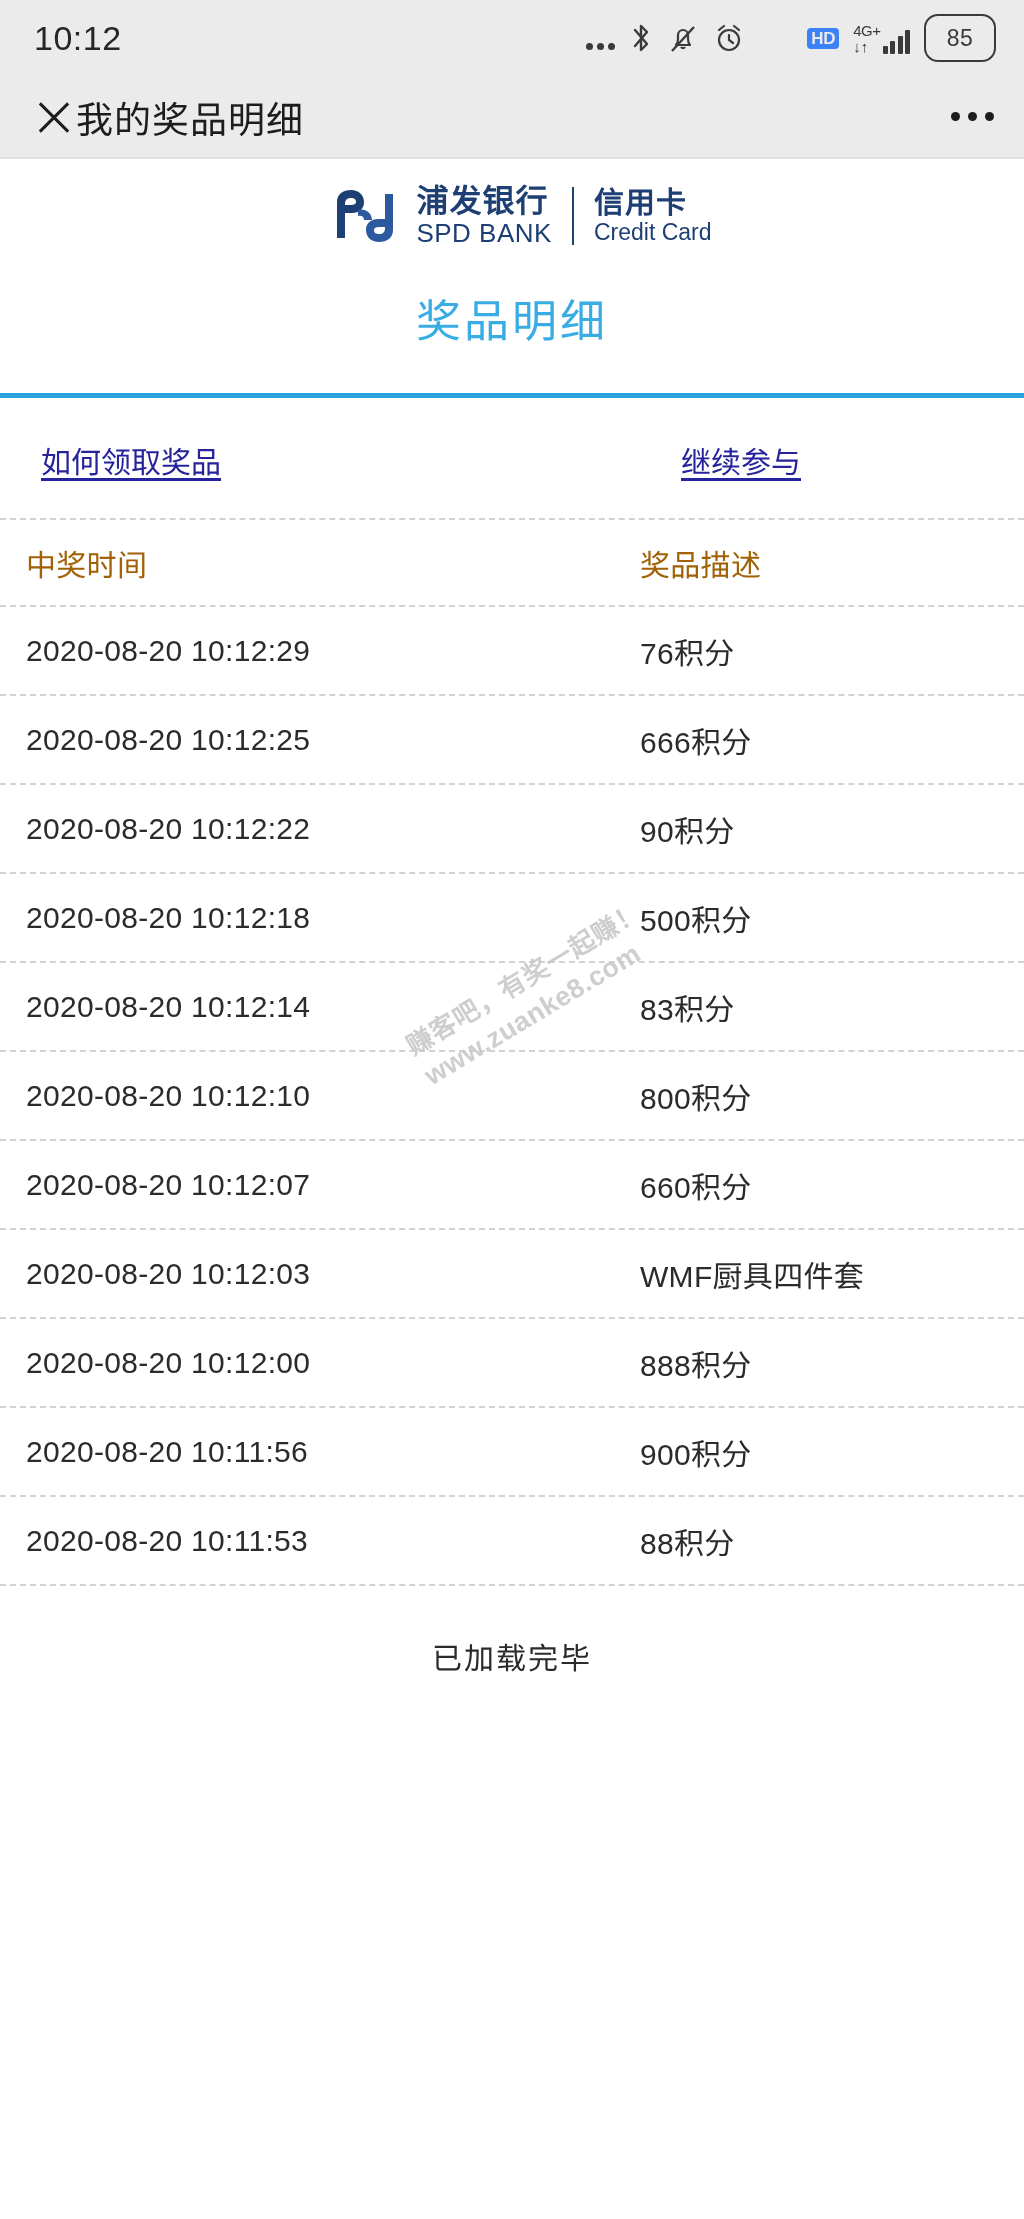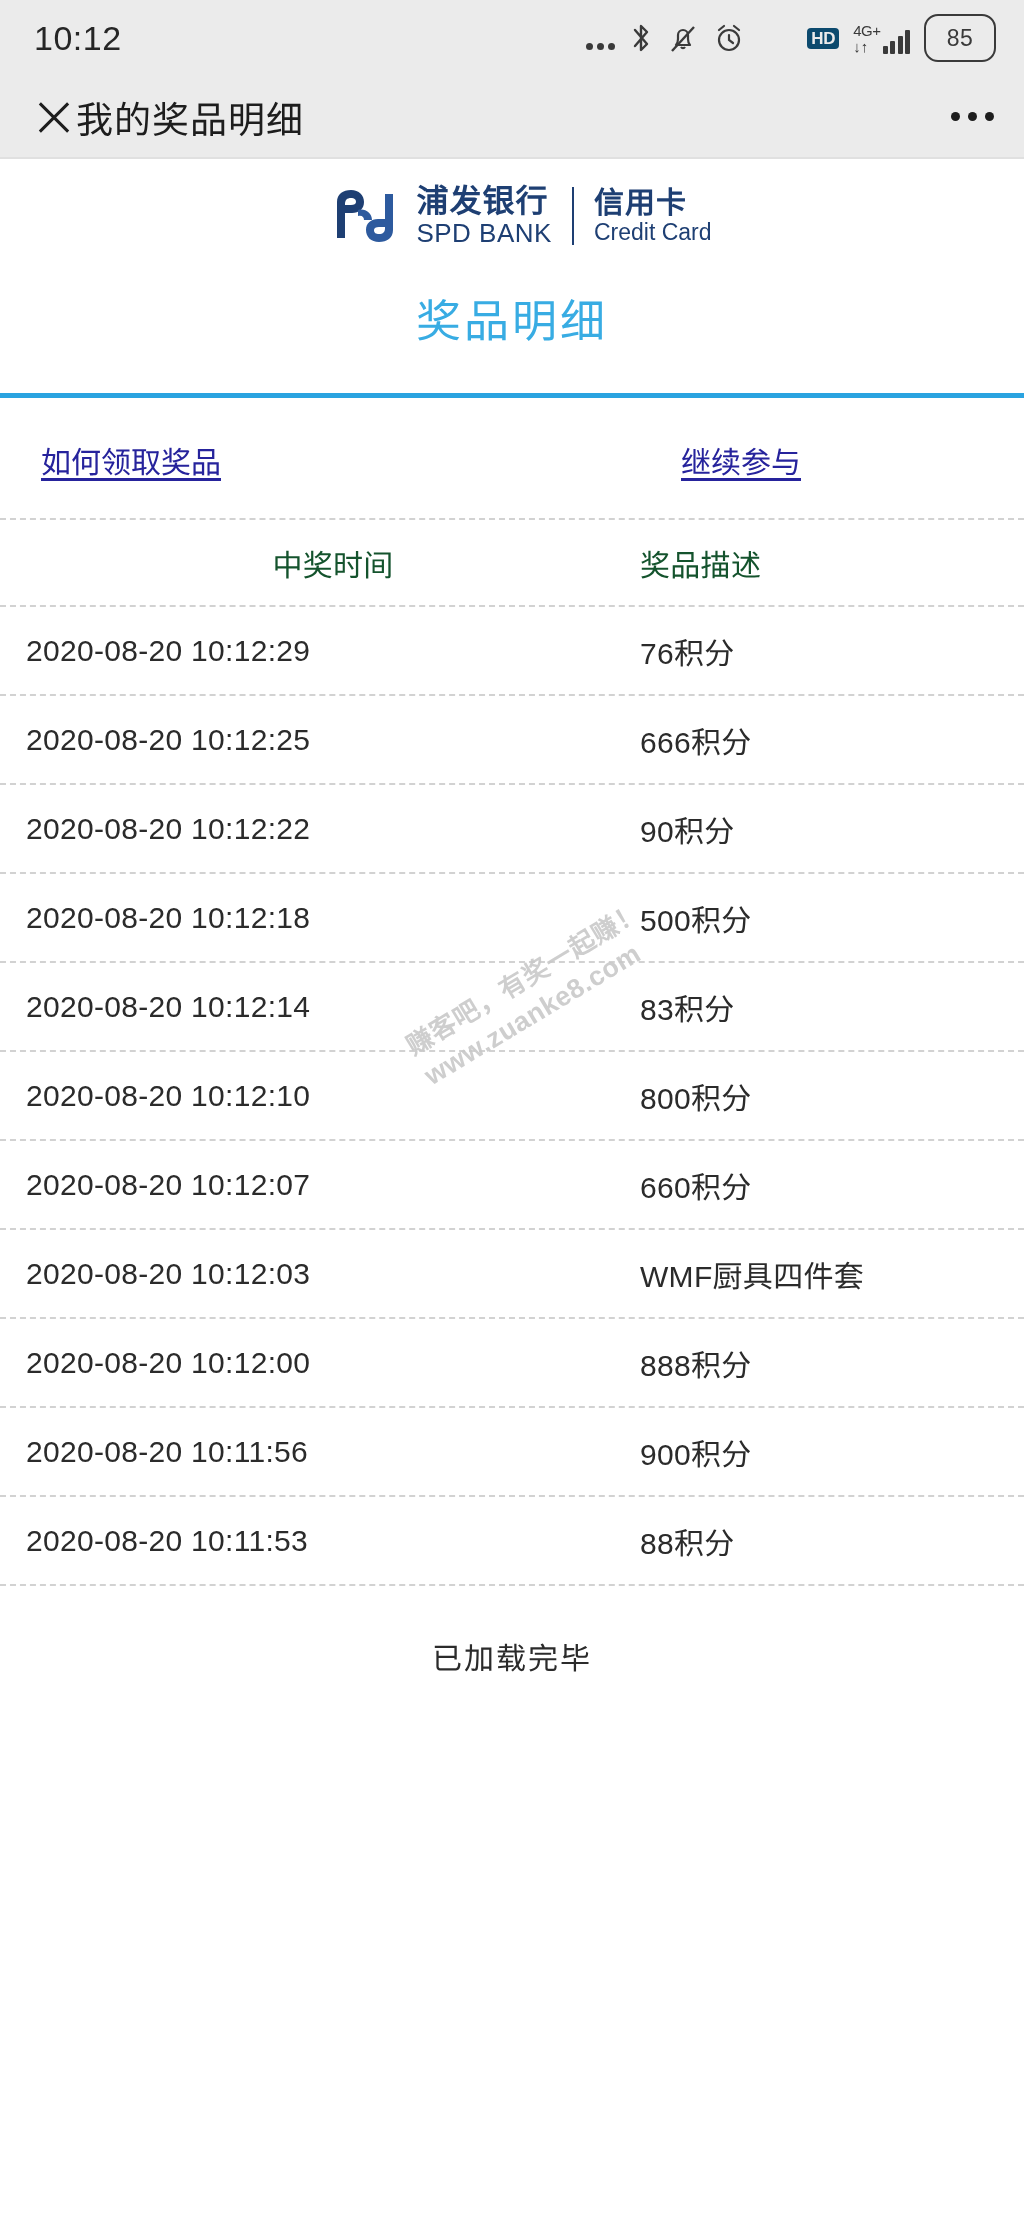--- a/index.html
+++ b/index.html
@@ -34,21 +34,21 @@
     display: flex;
     align-items: center;
     gap: 14px;
   }
   .si { display: flex; align-items: center; justify-content: center; }
 
   .dots3 { display:flex; gap:4px; align-items:flex-end; height:26px; padding-bottom:3px;}
   .dots3 i { width:7px; height:7px; border-radius:50%; background:#3a3a3a; display:block;}
 
   .hd-badge {
-    background: #0c4a6e;
+    background: #3b82f6;
     color: #ebebeb;
     font-size: 17px;
     font-weight: bold;
     border-radius: 4px;
     padding: 2px 4px;
     line-height: 1;
     letter-spacing: -0.3px;
     margin-left: 48px;
   }
   .net-wrap { display:flex; align-items:flex-end; gap:2px; }
@@ -225,21 +225,21 @@
     width: 640px;
     padding-left: 26px;
     box-sizing: border-box;
     color: #2b2b2b;
     letter-spacing: 0.3px;
   }
   .row .c2 {
     color: #2b2b2b;
     letter-spacing: 0.3px;
   }
-  .row.head .c1, .row.head .c2 { color:#14532d;text-align:center; }
+  .row.head .c1, .row.head .c2 { color:#a16207; }
 
   .footer-note {
     text-align: center;
     font-size: 30px;
     color: #2b2b2b;
     padding-top: 48px;
     letter-spacing: 2px;
   }
 
   

